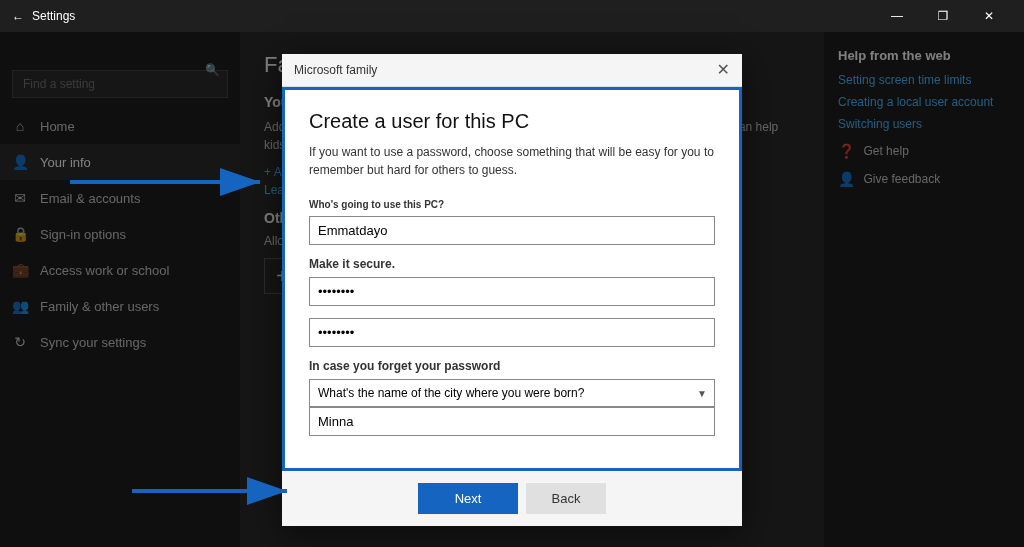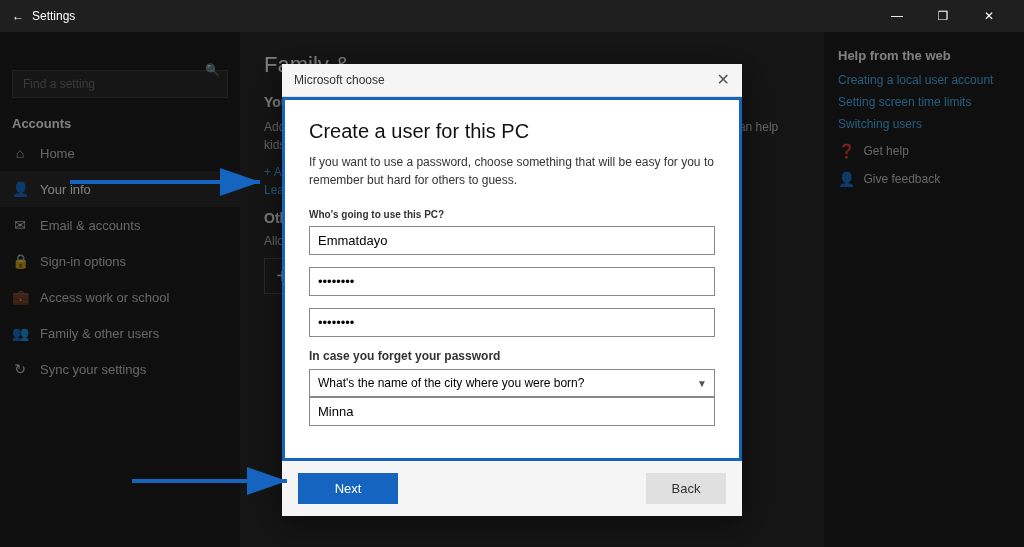--- a/index.html
+++ b/index.html
@@ -294,23 +294,23 @@
       position: absolute;
       right: 8px;
       top: 50%;
       transform: translateY(-50%);
       pointer-events: none;
       color: #555;
       font-size: 10px;
     }
     .dialog-footer {
       background: #f5f5f5;
-      padding: 12px 16px;
-      display: flex;
-      justify-content: space-between;
+      padding: 12px 8px;
+      display: flex;
+      justify-content: center;
       gap: 8px;
       align-items: center;
       position: relative;
     }
     .btn-next {
       background: #1565c0;
       color: #fff;
       border: none;
       padding: 8px 28px;
       font-size: 13px;
@@ -351,21 +351,20 @@
   </div>
 </div>
 
 <div class="app-body">
 
   <div class="sidebar">
     <div class="sidebar-search">
       <input type="text" placeholder="Find a setting" style="">
       <span class="search-icon">🔍</span>
     </div>
-    <div class="sidebar-section-label">Accounts</div>
     <div class="sidebar-item">
       <span class="icon">⌂</span>
       <span>Home</span>
     </div>
     <div class="sidebar-item active">
       <span class="icon">👤</span>
       <span>Your info</span>
     </div>
     <div class="sidebar-item">
       <span class="icon">✉</span>
@@ -397,22 +396,22 @@
     <br>
     <span class="link-blue">Learn more</span>
     <div class="other-users-text">Other users</div>
     <p class="content-text">Allow people wi accounts. This wi</p>
     <button class="add-btn">+</button>
     <span class="content-text" style="display:inline-block;color:#ccc;font-size:12px;">Add som</span>
   </div>
 
   <div class="help-panel">
     <div class="help-title">Help from the web</div>
+    <a class="help-link">Setting screen time limits</a>
     <a class="help-link">Creating a local user account</a>
-    <a class="help-link">Setting screen time limits</a>
     <a class="help-link">Switching users</a>
     <div class="help-action">
       <span class="icon">❓</span>
       <span>Get help</span>
     </div>
     <div class="help-action">
       <span class="icon">👤</span>
       <span>Give feedback</span>
     </div>
   </div>
@@ -426,31 +425,32 @@
       <marker id="arrowhead1" markerWidth="10" markerHeight="7" refX="10" refY="3.5" orient="auto">
         <polygon points="0 0, 10 3.5, 0 7" fill="#1565c0"></polygon>
       </marker>
     </defs>
     <path d="M 10 30 L 200 30" stroke="#1565c0" stroke-width="4" fill="none" marker-end="url(#arrowhead1)"></path>
   </svg>
 
   <div class="dialog">
 
     <div class="dialog-titlebar">
-      <span class="dialog-title">Microsoft choose</span>
+      <span class="dialog-title">Microsoft family</span>
       <button class="dialog-close">✕</button>
     </div>
 
     <div class="dialog-body">
       <div class="dialog-heading">Create a user for this PC</div>
       <p class="dialog-desc">If you want to use a password, choose something that will be easy for you to remember but hard for others to guess.</p>
 
       <label class="form-label">Who's going to use this PC?</label>
       <input class="form-input" type="text" value="Emmatdayo" style="">
 
+      <label class="section-label">Make it secure.</label>
       <input class="form-input" type="password" value="••••••••" style="">
       <input class="form-input" type="password" value="••••••••" style="">
 
       <label class="section-label">In case you forget your password</label>
       <div class="select-wrapper">
         <select>
           <option>What's the name of the city where you were born?</option>
         </select>
         <span class="chevron">▼</span>
       </div>

